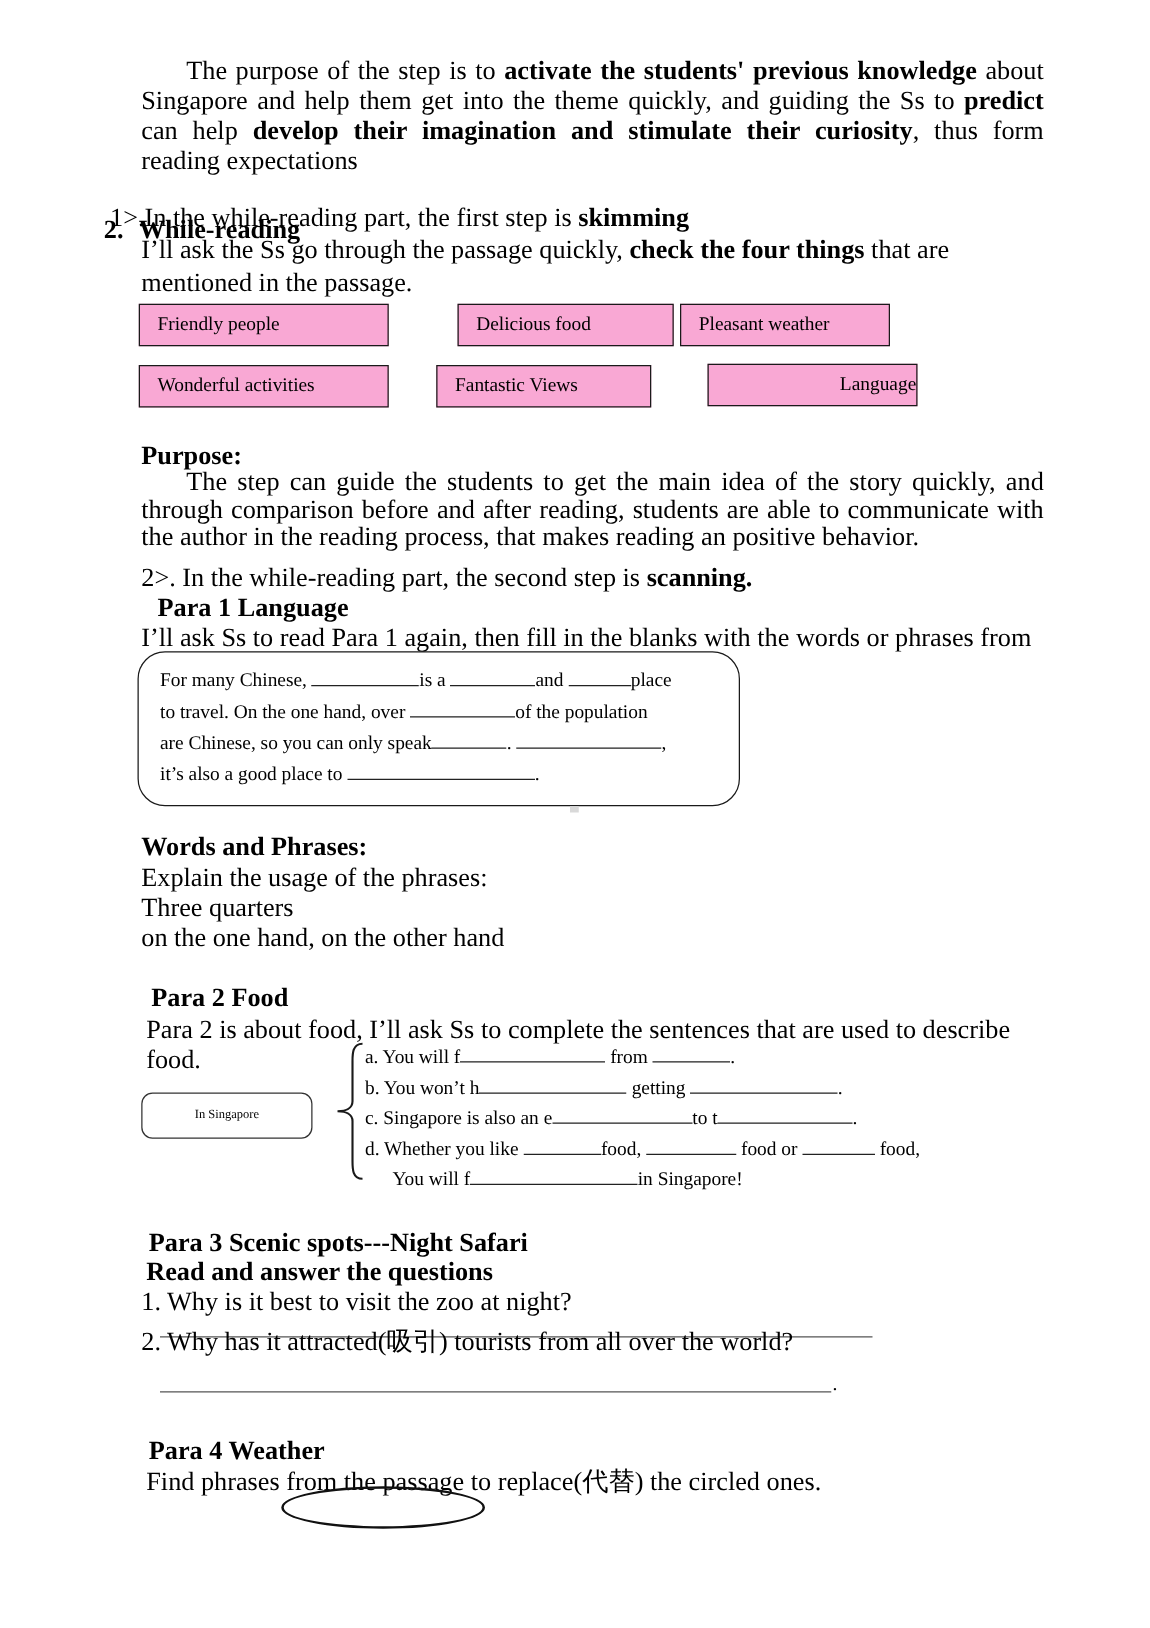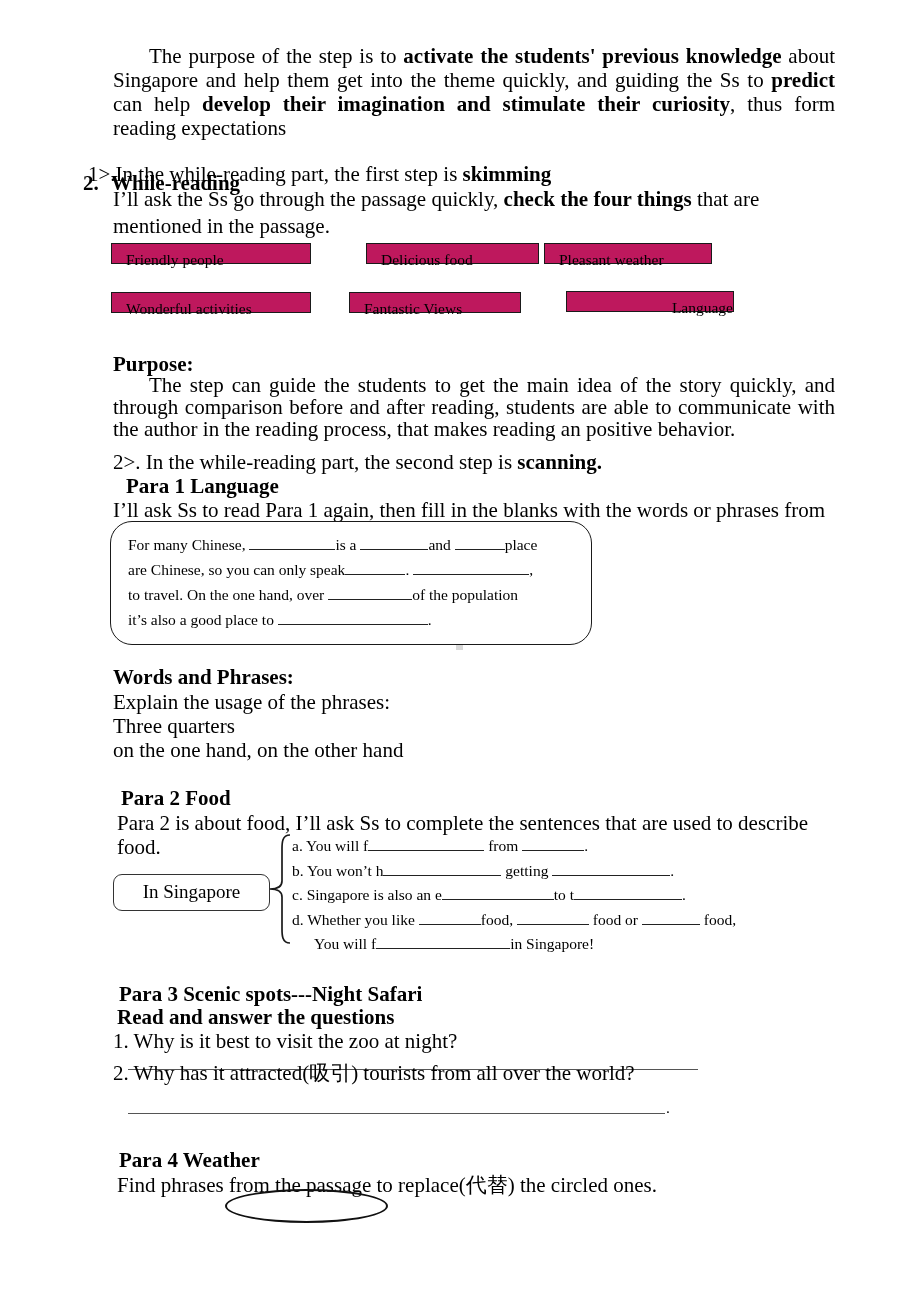--- a/index.html
+++ b/index.html
@@ -31,24 +31,24 @@
 
   #step1-line { left:88px; top:162px; width:700px; }
   #step1-body { left:113px; top:186px; width:700px; line-height:27px; }
 
   
   .skimbox {
     position:absolute;
     border:1.6px solid #1a1a1a;
     font-size:15.5px;
     line-height:32px;
-    height:21px;
+    height:34px;
     box-sizing:border-box;
     padding-left:14px;
-    background:#be185d;
+    background:#f9a8d4;
   }
   .skimbox.ctr { padding-left:0; text-align:right; }
 
   #box-friendly    { left:111px; top:243px; width:200px; }
   #box-delicious   { left:366px; top:243px; width:173px; }
   #box-pleasant    { left:544px; top:243px; width:168px; }
   #box-wonderful   { left:111px; top:292px; width:200px; }
   #box-fantastic   { left:349px; top:292px; width:172px; }
   #box-language    { left:566px; top:291px; width:168px; }
 
@@ -91,24 +91,24 @@
   #wp-l1    { left:113px; top:690px; }
   #wp-l2    { left:113px; top:714px;text-align:center; }
   #wp-l3    { left:113px; top:738px; }
 
   
   #para2-head  { left:121px; top:786px; }
   #para2-intro { left:117px; top:811px; width:740px; }
 
   #sg-box {
     position:absolute;
-    left:113px; top:874px; width:157px; height:37px;
+    left:113px; top:874px; width:137px; height:37px;
     border:1.8px solid #333; border-radius:9px;
     box-sizing:border-box;
-    font-size:19px; line-height:34px; text-align:center;
+    font-size:10px; line-height:34px; text-align:center;
     background:#fff;
   }
   #brace {
     position:absolute; left:266px; top:833px; width:26px; height:112px;
   }
   #abcd-list {
     position:absolute; left:292px; top:834px; width:560px;
     font-size:15.5px; line-height:24.5px;
   }
   #abcd-list .row { display:block; white-space:nowrap; }
@@ -190,26 +190,26 @@
 
   <div id="passage-box"></div>
   <div id="passage-text">
     <span class="ln">
       <span>For many Chinese,</span>
       <span class="u" style="width:86px"></span><span>is a</span>
       <span class="u" style="width:68px"></span><span>and</span>
       <span class="u" style="width:50px"></span><span>place</span>
     </span>
     <span class="ln">
+      <span>to travel. On the one hand, over</span>
+      <span class="u" style="width:84px"></span><span>of the population</span>
+    </span>
+    <span class="ln">
       <span>are Chinese, so you can only speak</span><span class="u" style="width:60px"></span><span>.</span>
       <span class="u" style="width:116px"></span><span>,</span>
-    </span>
-    <span class="ln">
-      <span>to travel. On the one hand, over</span>
-      <span class="u" style="width:84px"></span><span>of the population</span>
     </span>
     <span class="ln">
       <span>it’s also a good place to</span>
       <span class="u2" style="width:150px"></span><span>.</span>
     </span>
   </div>
   <div id="box-artifact"></div>
 
   <div class="blk b" id="wp-head">Words and Phrases:</div>
   <div class="blk" id="wp-l1">Explain the usage of the phrases:</div>

